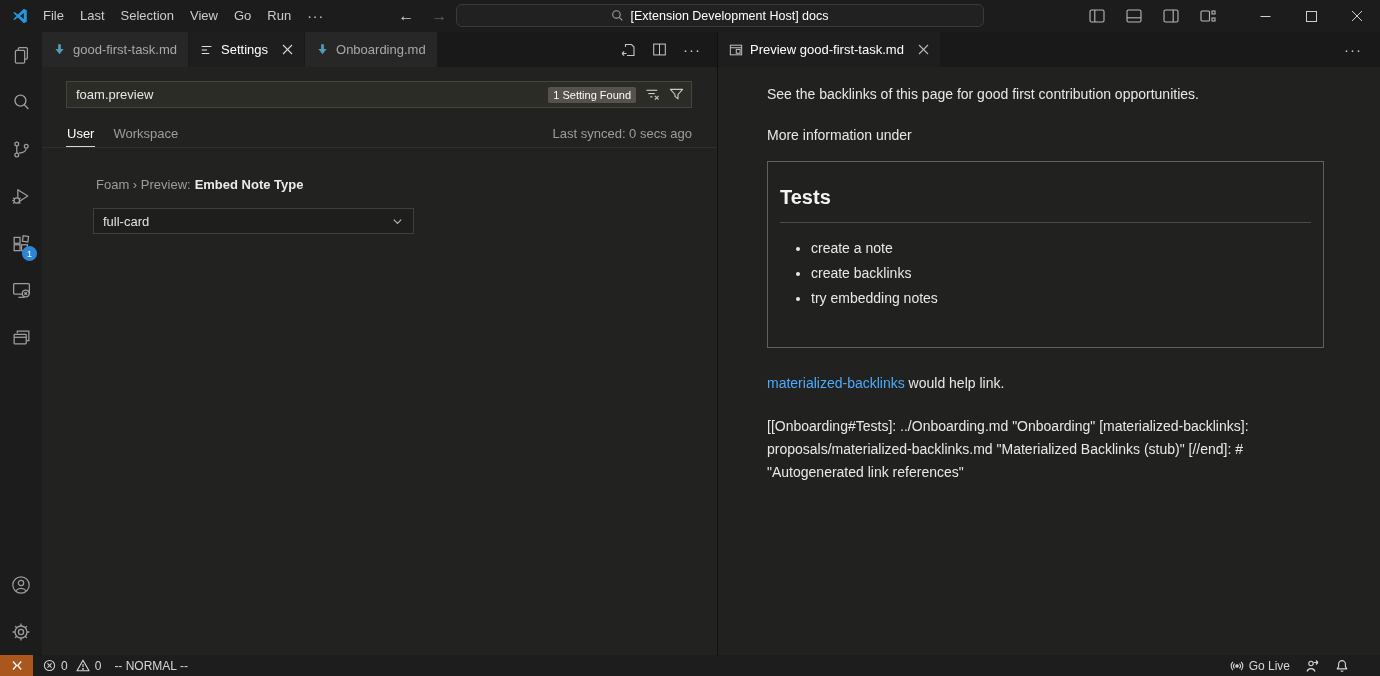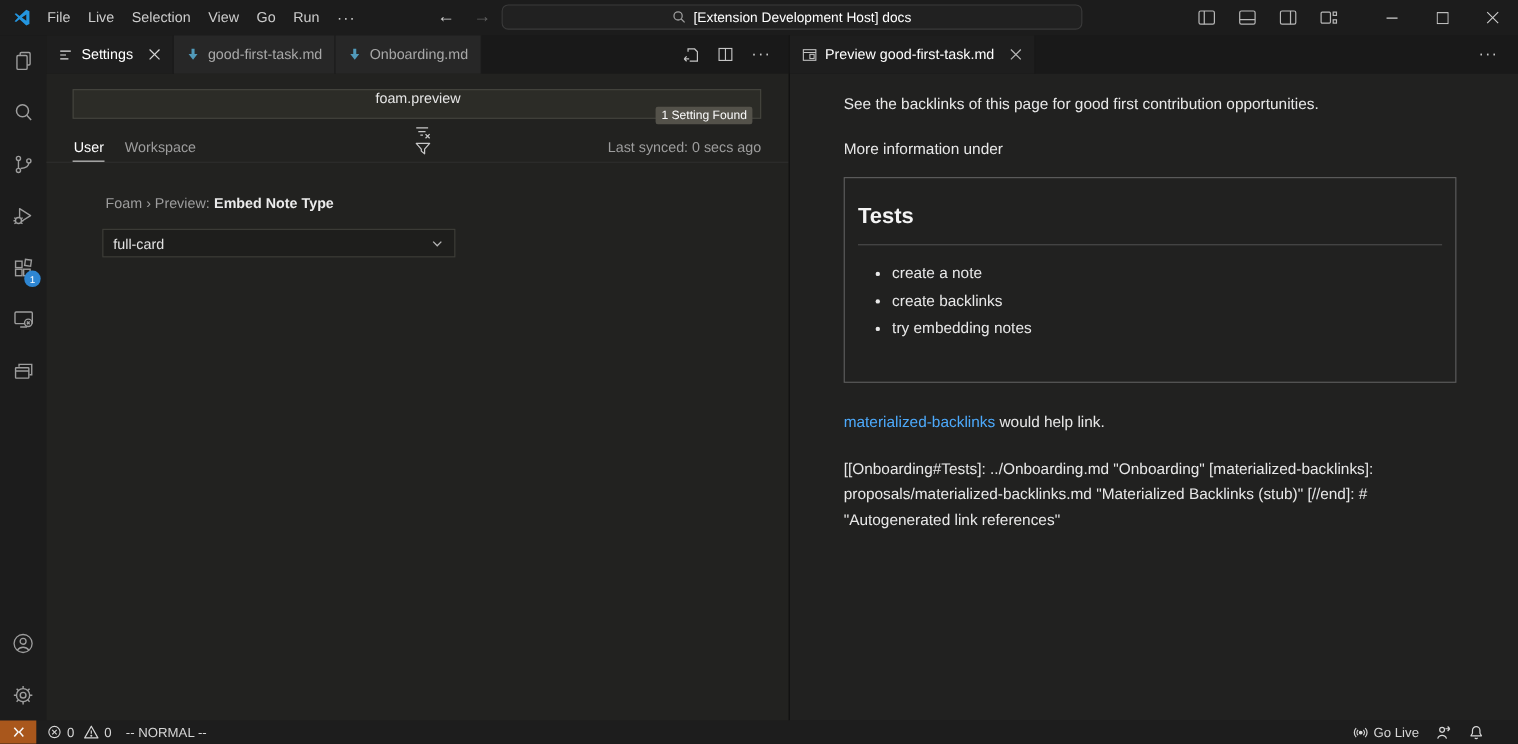--- a/index.html
+++ b/index.html
@@ -44,21 +44,21 @@
     border-right:1px solid #191919; white-space:nowrap; }
   .tab.active { background:#1e1e1e; color:#ffffff; }
   .tab .closex { margin-left:7px; display:flex; }
   .tabactions { margin-left:auto; display:flex; align-items:center; gap:16px; padding-right:16px; color:#c5c5c5; }
   .tabactions .more, .tab-more { font-size:15px; color:#c5c5c5; letter-spacing:1px; }
   .tab-more { margin-left:auto; padding-right:18px; display:flex; align-items:center; }
 
   
   .settings { position:absolute; top:35px; left:0; right:0; bottom:0; }
   .s-search { position:absolute; left:24px; right:25px; top:14px; height:27px; background:#2c2c27;
-    border:1px solid #45453f; display:flex; align-items:center; padding:0 7px 0 9px; font-size:13px; color:#e6e6e6;flex-direction:column; }
+    border:1px solid #45453f; display:flex; align-items:center; padding:0 7px 0 9px; font-size:13px; color:#e6e6e6; }
   .s-badge { margin-left:auto; background:#54524a; color:#fbfbfb; font-size:11px; padding:2px 5px; border-radius:2px; }
   .s-ico { margin-left:9px; display:flex; }
   .s-scopes { position:absolute; left:0; right:0; top:53px; height:28px; border-bottom:1px solid #2f2f2d;
     display:flex; align-items:stretch; padding:0 25px 0 24px; font-size:13px; color:#9d9d9d; }
   .scope { display:flex; align-items:center; margin-right:17px; padding:0 1px; }
   .scope.active { color:#ffffff; border-bottom:1px solid #d7d7d7; }
   .s-sync { margin-left:auto; display:flex; align-items:center; }
   .setting-title { position:absolute; left:54px; top:110px; font-size:13px; }
   .setting-title .cat { color:#9d9d9d; }
   .setting-title .nm { color:#ebebeb; font-weight:700; margin-left:4px; }
@@ -96,21 +96,21 @@
 <body>
 
 <div class="titlebar">
   <span class="logo">
     <svg width="18" height="18" viewBox="0 0 24 24">
         <path fill="#2496e0" fill-rule="evenodd" d="M17.2 2.4 L9 10 4.8 6.8 3 7.7 7.3 12 3 16.3 4.8 17.2 9 14 17.2 21.6 21 19.7 V4.3 Z M17.2 8.1 V15.9 L11.9 12 Z"></path>
       </svg>
   </span>
   <div class="menus">
     <span class="menu">File</span>
-    <span class="menu">Live</span>
+    <span class="menu">Last</span>
     <span class="menu">Selection</span>
     <span class="menu">View</span>
     <span class="menu">Go</span>
     <span class="menu">Run</span>
     <span class="menu more">···</span>
   </div>
   <div class="navarrows">
     <span class="back">←</span>
     <span class="fwd">→</span>
   </div>
@@ -235,43 +235,43 @@
     <svg width="22" height="22" viewBox="0 0 22 22" fill="none" stroke="#9d9d9d" stroke-width="1.3">
       <circle cx="11" cy="11" r="2.6"></circle>
         <circle cx="11" cy="11" r="6"></circle>
       <path d="M11 5 V2.6 M11 19.4 V17 M5 11 H2.6 M19.4 11 H17 M6.8 6.8 L5.1 5.1 M16.9 16.9 L15.2 15.2 M15.2 6.8 L16.9 5.1 M5.1 16.9 L6.8 15.2"></path>
       </svg>
   </span>
 </div>
 
 <div class="group-left">
   <div class="tabs">
+    <div class="tab">
+      <span>
+        <svg width="13" height="13" viewBox="0 0 16 16">
+            <path fill="#519aba" d="M6.3 1.5 h3.4 v6 h3.3 L8 13.8 3 7.5 h3.3 Z"></path>
+          </svg>
+      </span>
+      <span>good-first-task.md</span>
+    </div>
     <div class="tab active">
       <span>
         <svg width="14" height="14" viewBox="0 0 16 16" stroke="#e0e0e0" stroke-width="1.2">
           <line x1="2" y1="4" x2="13" y2="4"></line>
             <line x1="2" y1="8" x2="8" y2="8"></line>
             <line x1="2" y1="12" x2="10.5" y2="12"></line>
           </svg>
       </span>
       <span>Settings</span>
       <span class="closex">
         <svg width="11" height="11" viewBox="0 0 11 11" stroke="#d6d6d6" stroke-width="1.1">
             <line x1="1" y1="1" x2="10" y2="10"></line>
             <line x1="10" y1="1" x2="1" y2="10"></line>
           </svg>
       </span>
-    </div>
-    <div class="tab">
-      <span>
-        <svg width="13" height="13" viewBox="0 0 16 16">
-            <path fill="#519aba" d="M6.3 1.5 h3.4 v6 h3.3 L8 13.8 3 7.5 h3.3 Z"></path>
-          </svg>
-      </span>
-      <span>good-first-task.md</span>
     </div>
     <div class="tab">
       <span>
         <svg width="13" height="13" viewBox="0 0 16 16">
             <path fill="#519aba" d="M6.3 1.5 h3.4 v6 h3.3 L8 13.8 3 7.5 h3.3 Z"></path>
           </svg>
       </span>
       <span>Onboarding.md</span>
     </div>
     <div class="tabactions">

